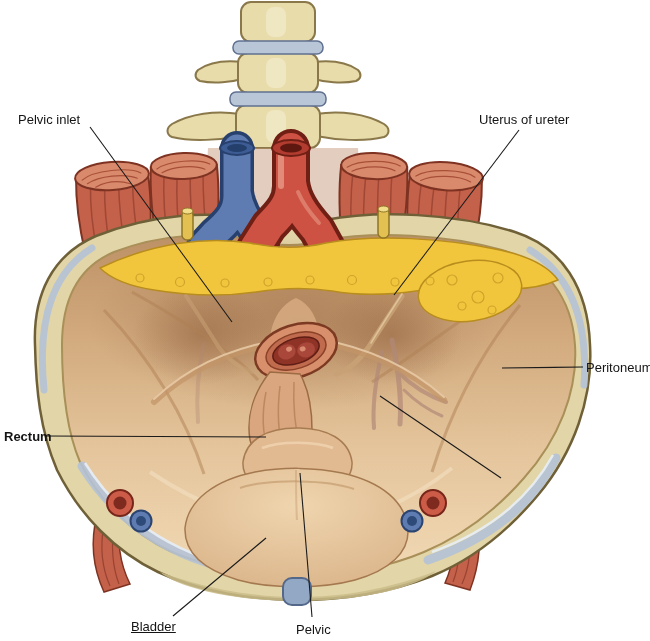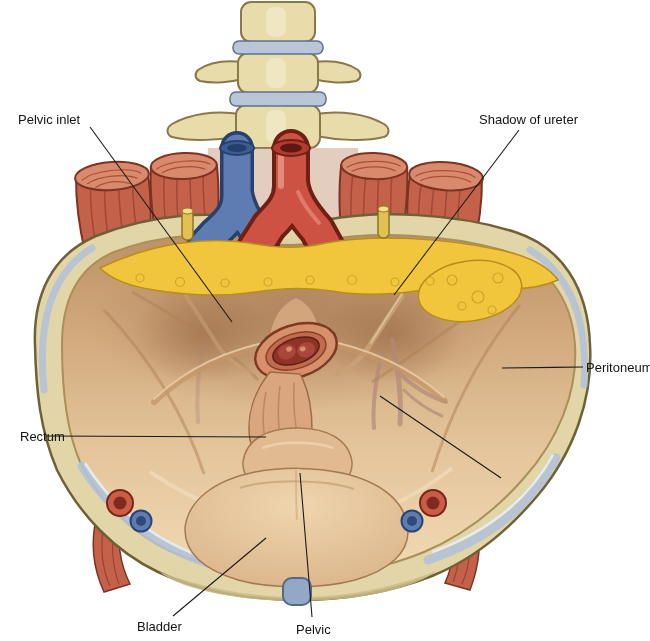--- a/index.html
+++ b/index.html
@@ -223,19 +223,19 @@
     <path d="M 519,130 L 394,295"></path>
     <path d="M 583,367 L 502,368"></path>
     <path d="M 46,436 L 266,437"></path>
     <path d="M 501,478 L 380,396"></path>
     <path d="M 173,616 L 266,538"></path>
     <path d="M 312,617 L 300,473"></path>
   </g>
 </svg>
 
   <div class="lbl" style="left:18px; top:112px;">Pelvic inlet</div>
-  <div class="lbl" style="left:479px; top:112px;">Shadow of ureter</div>
+  <div class="lbl" style="left:479px; top:112px;">Uterus of ureter</div>
   <div class="lbl" style="left:586px; top:360px;">Peritoneum</div>
-  <div class="lbl" style="left:20px;  top:429px;">Rectum</div>
-  <div class="lbl" style="left:137px; top:619px;">Bladder</div>
+  <div class="lbl" style="left:4px;  top:429px;font-weight:bold;">Rectum</div>
+  <div class="lbl" style="left:131px; top:619px;text-decoration:underline;">Bladder</div>
   <div class="lbl" style="left:296px; top:622px;">Pelvic</div>
 
 </div>
 
 </body></html>

